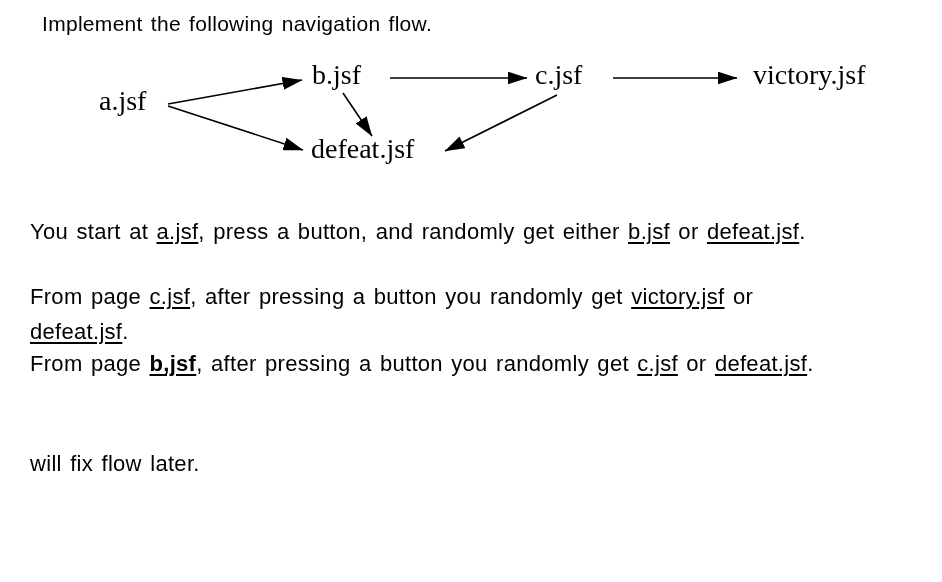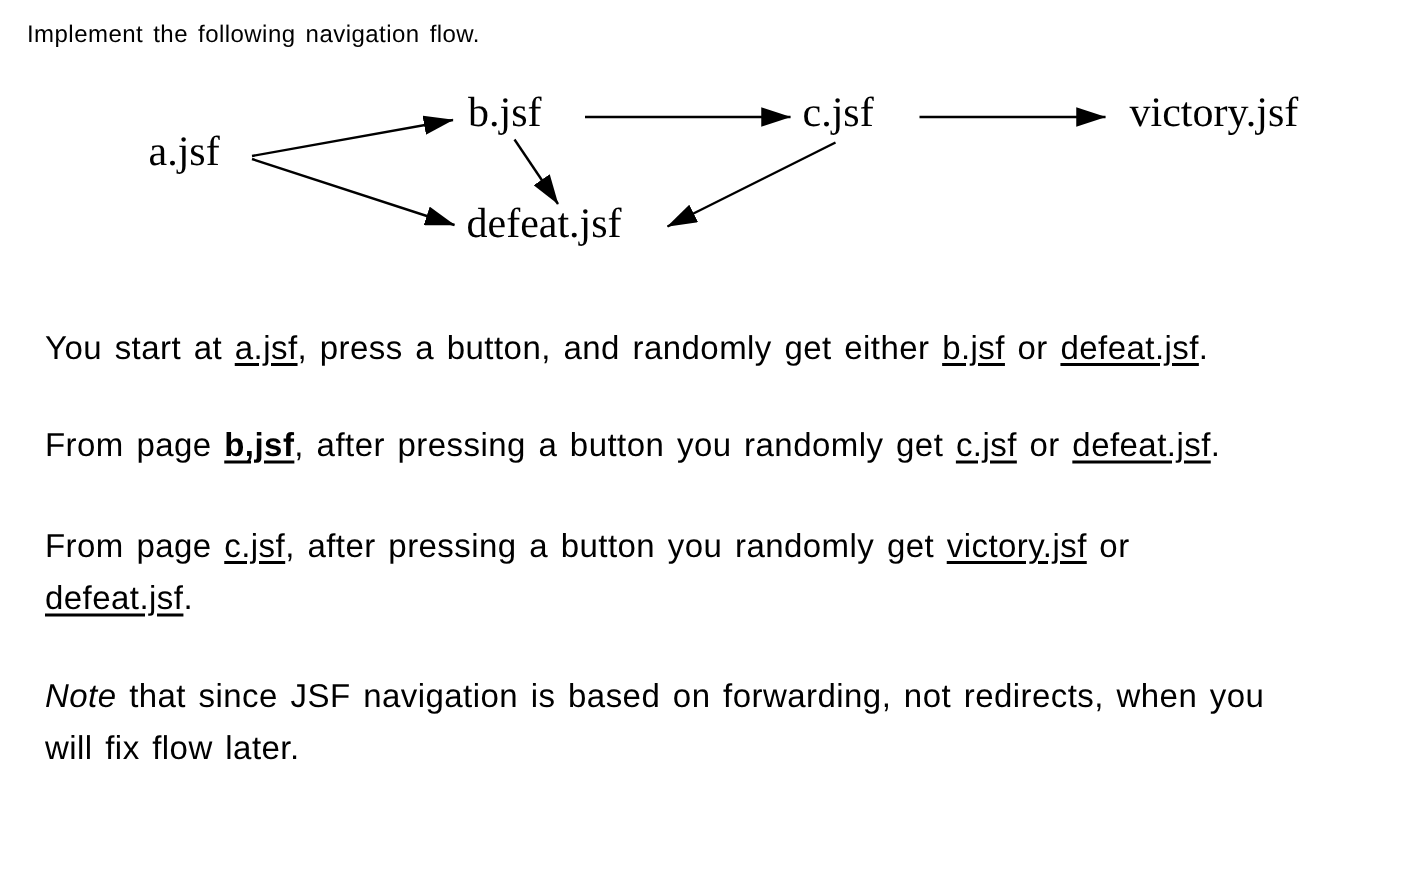--- a/index.html
+++ b/index.html
@@ -1,22 +1,22 @@
 <!DOCTYPE html>
 <html><head>
 <meta charset="utf-8">
 <style>
   html,body{margin:0;padding:0;}
   body{
     width:942px;height:582px;background:#ffffff;color:#000;
     font-family:"Liberation Sans",sans-serif;position:relative;overflow:hidden;
   }
   .title{
-    position:absolute;left:18px;top:6px;
-    font-size:16px;line-height:35px;letter-spacing:.3px;word-spacing:2px;
+    position:absolute;left:42px;top:6px;
+    font-size:21px;line-height:35px;letter-spacing:.3px;word-spacing:2px;
     white-space:nowrap;
   }
   svg.diagram{position:absolute;left:0;top:0;width:942px;height:195px;}
   svg.diagram line{stroke:#000;stroke-width:1.6;}
   svg.diagram text{
     font-family:"Liberation Serif",serif;font-size:28px;fill:#000;
   }
   .paras{position:absolute;left:0;top:0;width:942px;height:582px;}
   .para{
     position:absolute;left:30px;
@@ -57,23 +57,22 @@
       <text x="753" y="84">victory.jsf</text>
       <text x="311" y="158">defeat.jsf</text>
     </g>
 </svg>
 
 <div class="paras">
     <div class="para">
       <div class="line"><span>You start at </span><span class="u">a.jsf</span><span>, press a button, and randomly get either </span><span class="u">b.jsf</span><span> or </span><span class="u">defeat.jsf</span><span>.</span></div>
     </div>
     <div class="para">
-      <div class="line"><span>From page </span><span class="bu">b,jsf</span><span>, after pressing a button you randomly get </span><span class="u">c.jsf</span><span> or </span><span class="u">defeat.jsf</span><span>.</span></div>
-    </div>
-    <div class="para">
       <div class="line"><span>From page </span><span class="u">c.jsf</span><span>, after pressing a button you randomly get </span><span class="u">victory.jsf</span><span> or</span></div>
       <div class="line"><span class="u">defeat.jsf</span><span>.</span></div>
     </div>
     <div class="para">
-      <div class="line"><span class="i">Note</span><span> that since JSF navigation is based on forwarding, not redirects, when you</span></div>
+      <div class="line"><span>From page </span><span class="bu">b,jsf</span><span>, after pressing a button you randomly get </span><span class="u">c.jsf</span><span> or </span><span class="u">defeat.jsf</span><span>.</span></div>
+    </div>
+    <div class="para">
       <div class="line"><span>will fix flow later.</span></div>
     </div>
   </div>
 
 </body></html>

